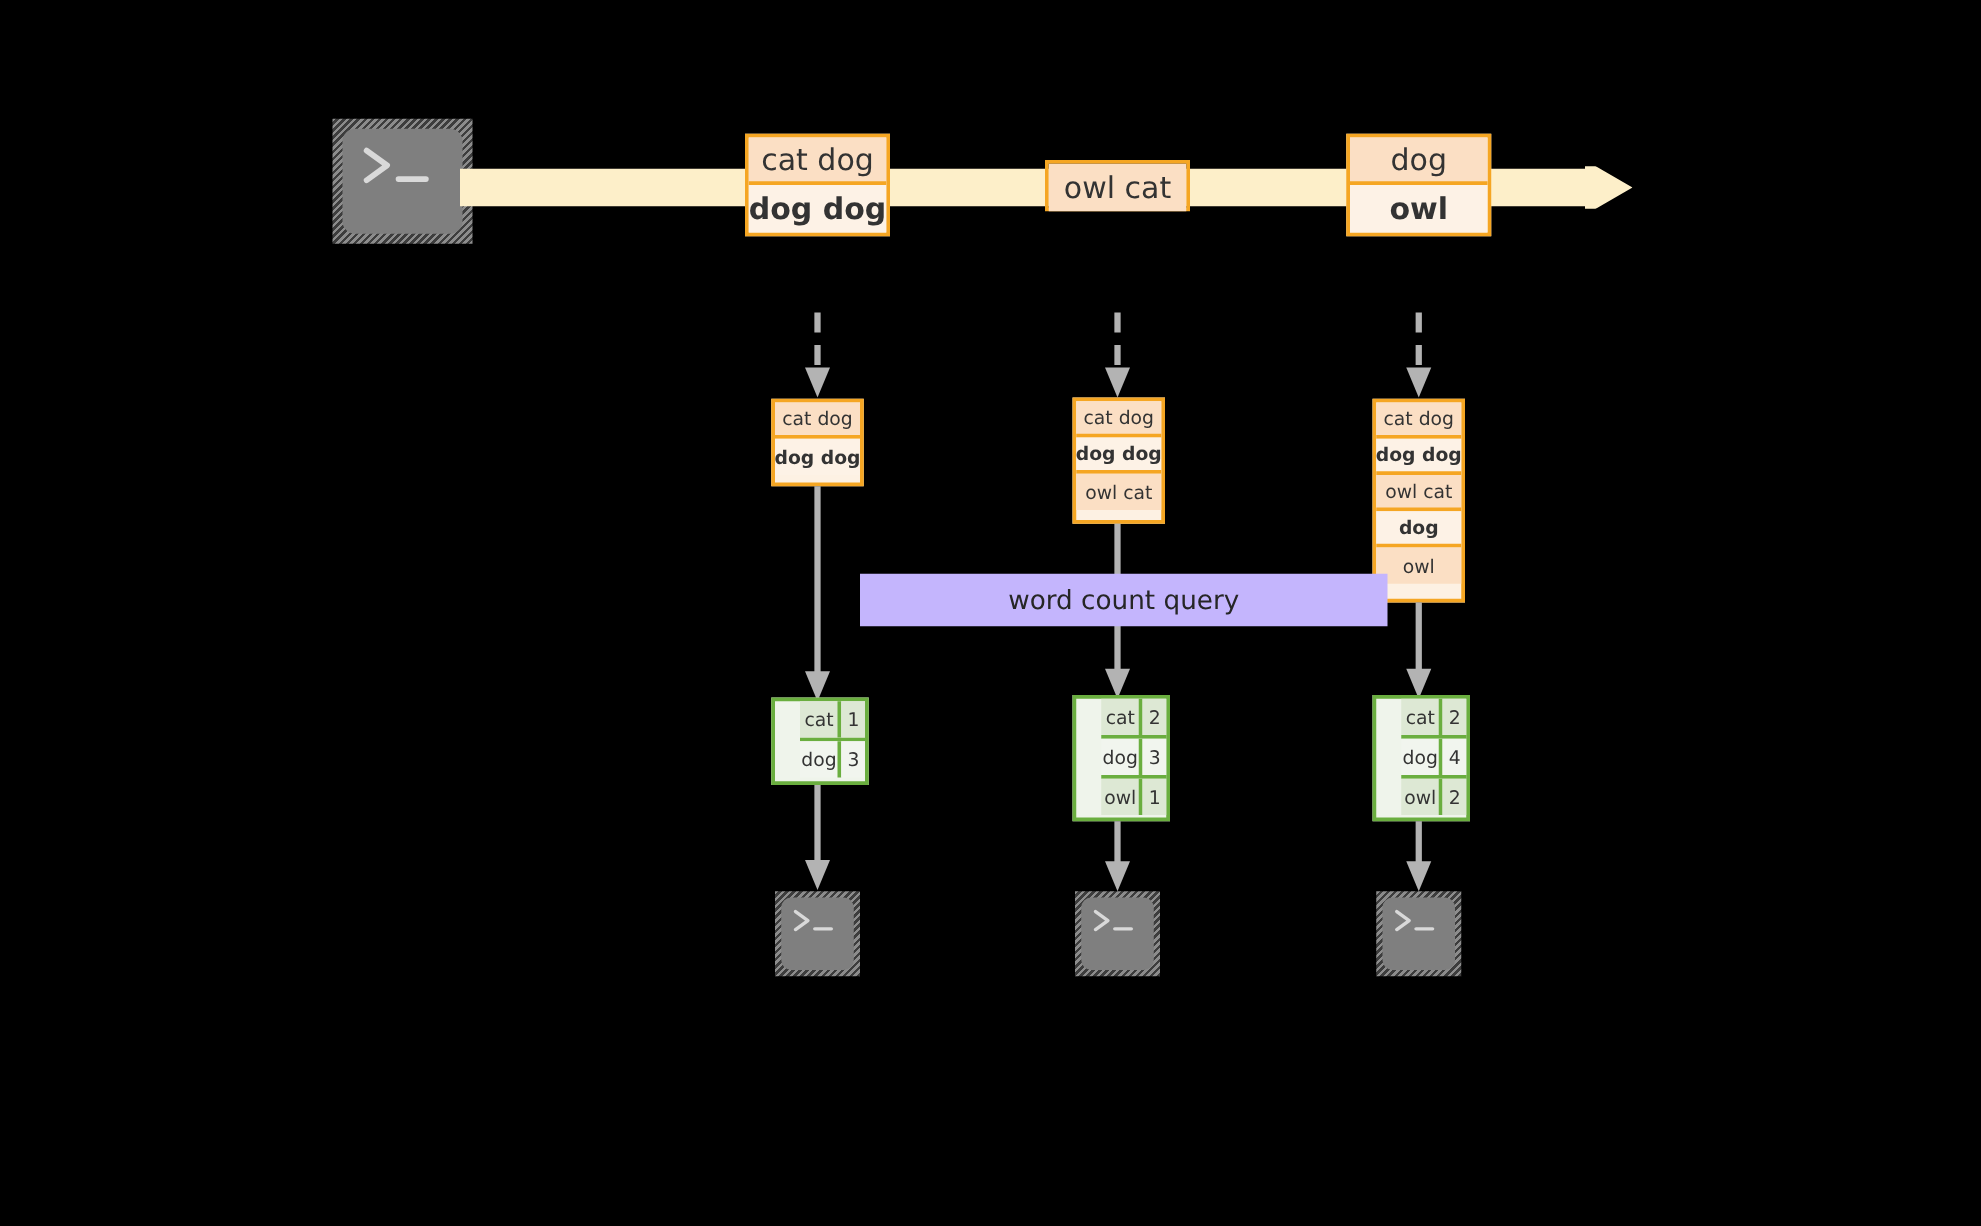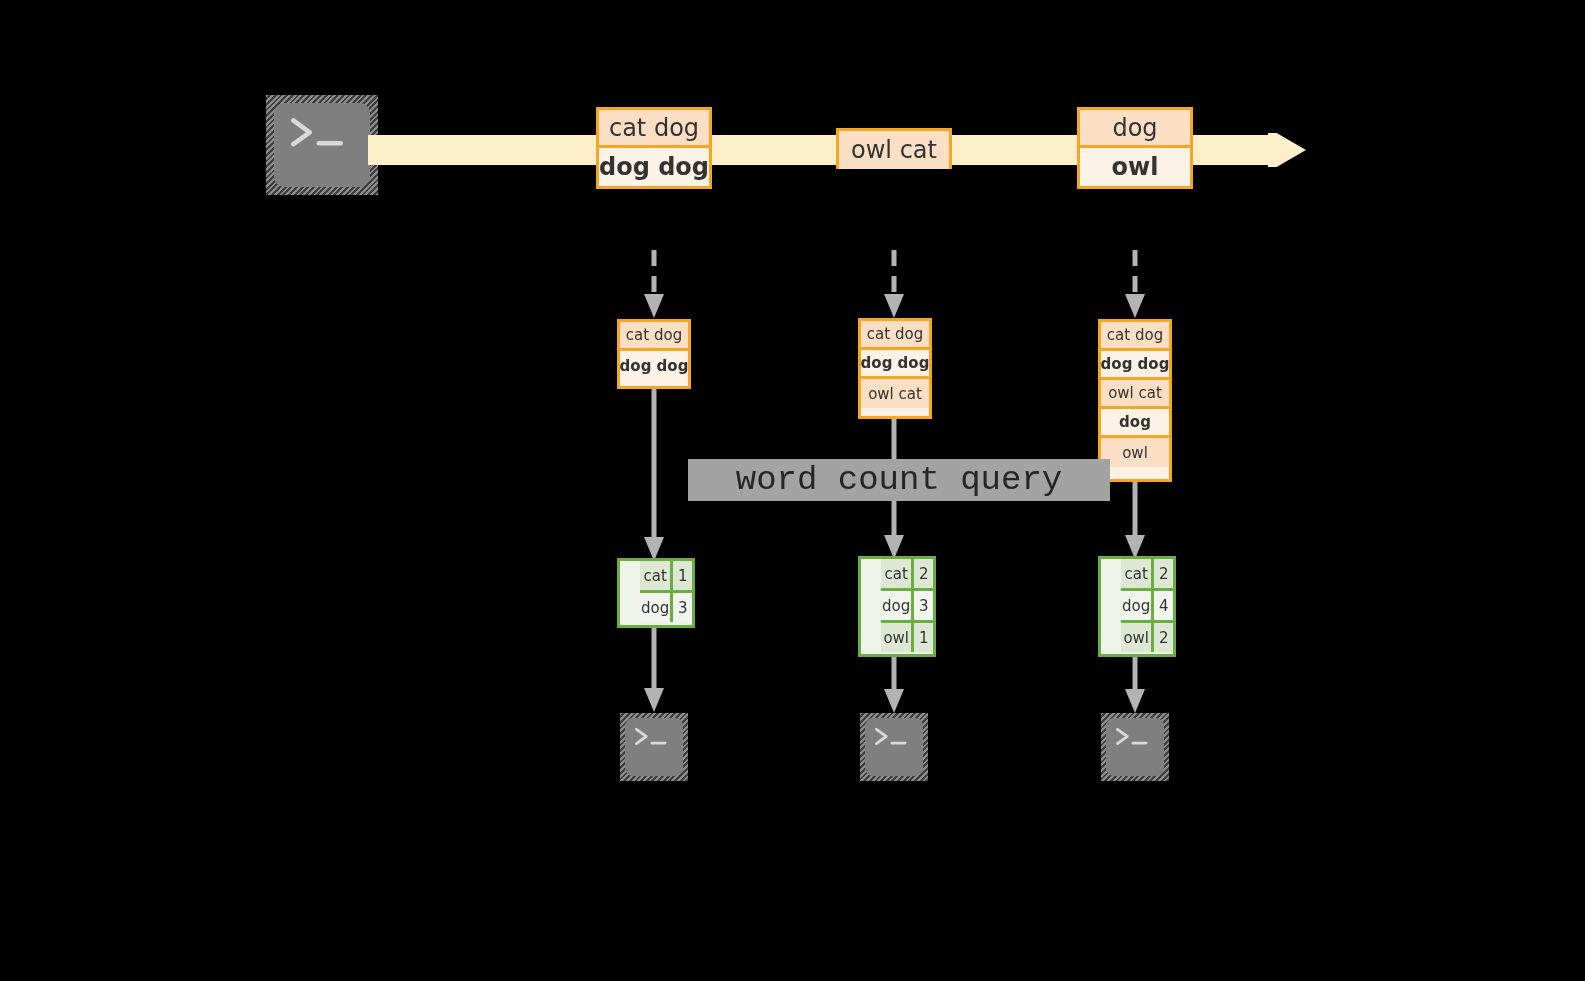--- a/index.html
+++ b/index.html
@@ -115,28 +115,27 @@
   .wc-table .row.light .count  { background: #F1F5EE; }
 
   
   .conn { position: absolute; }
   .conn svg { display: block; overflow: visible; }
 
   
   .query-label {
     position: absolute;
     box-sizing: border-box;
-    background: #a3a3a3;
+    background: #c4b5fd;
     display: flex;
     align-items: center;
     justify-content: center;
     color: #262626;
-    font-size: 34px;
+    font-size: 21px;
     white-space: nowrap;
-    font-family: Liberation Mono, monospace;
   }
 </style>
 </head>
 <body>
 
 <div id="stage">
 
   <div class="terminal" style="left:266px; top:95px; width:112px; height:100px;">
     <div class="inner">
       <span class="glyph">

